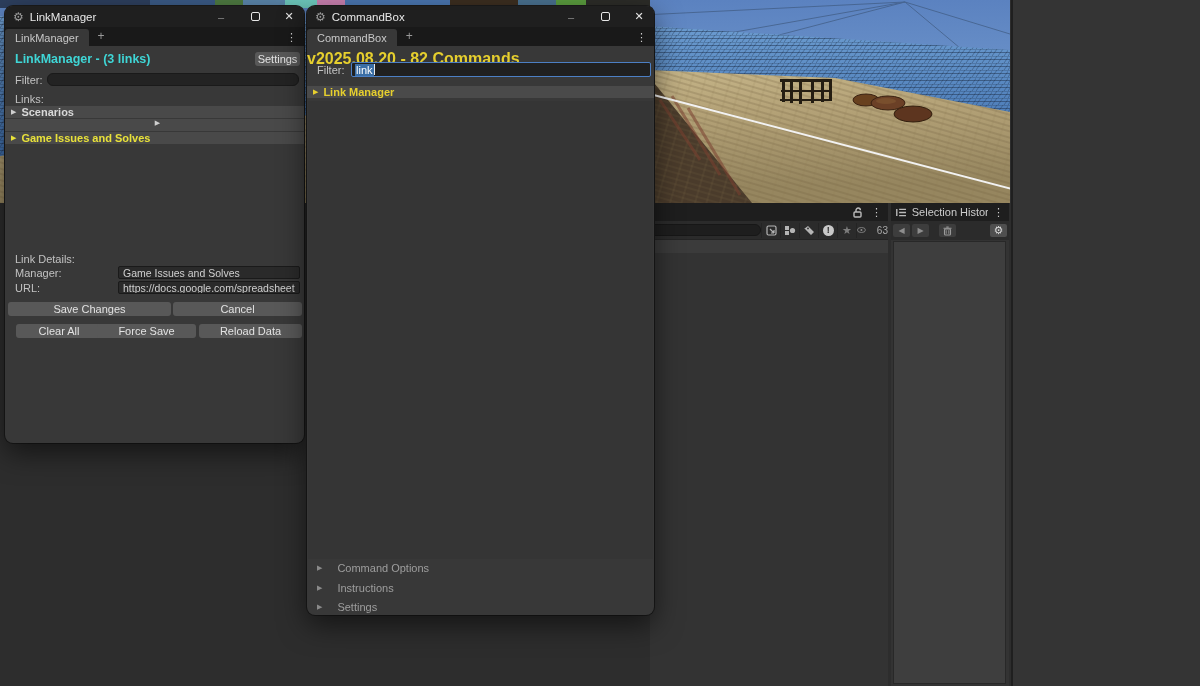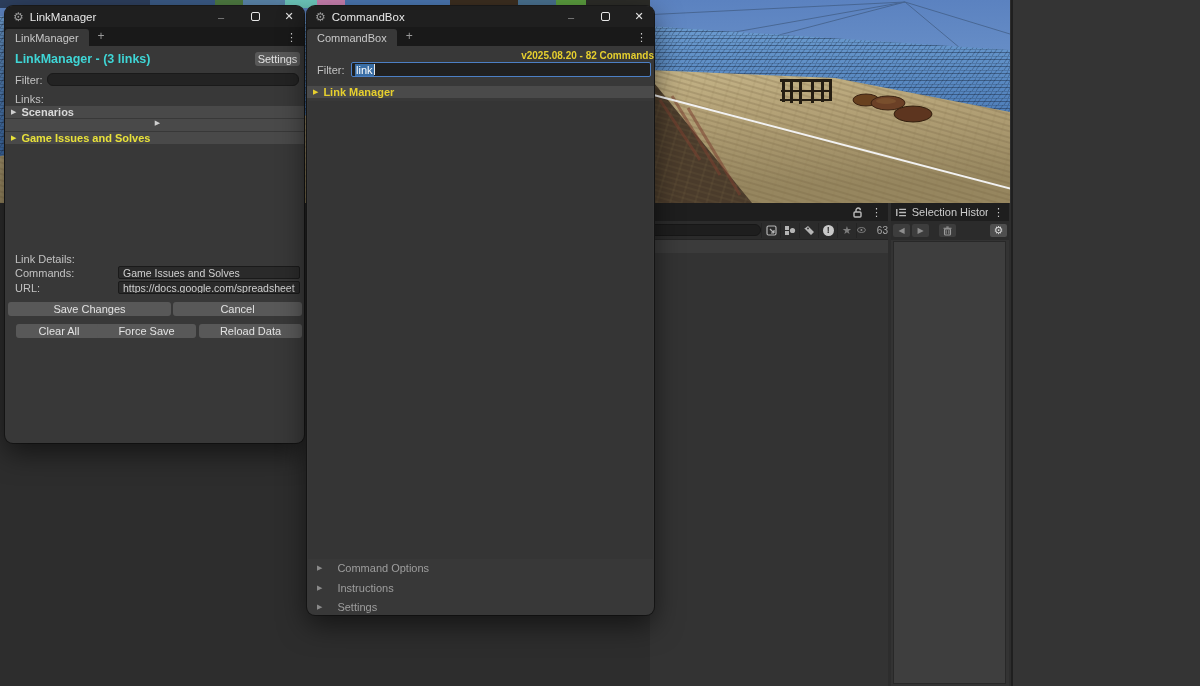--- a/index.html
+++ b/index.html
@@ -262,21 +262,21 @@
   <div class="list-row" style="top:113px;flex-direction:column;">
     <span class="tri">▶</span>
     <span>BAY Game Ideas</span>
   </div>
   <div class="list-row selected" style="top:126px;">
     <span class="tri">▶</span>
     <span>Game Issues and Solves</span>
   </div>
 
   <div class="abs label" style="left:10px; top:247px; font-weight:normal;">Link Details:</div>
-  <div class="abs label" style="left:10px; top:261px;">Commands:</div>
+  <div class="abs label" style="left:10px; top:261px;">Manager:</div>
   <input class="abs field" style="left: 113px; top: 260px; width: 182px; border-radius: 2px; background: rgb(42, 42, 42);" value="Game Issues and Solves">
   <div class="abs label" style="left:10px; top:276px;">URL:</div>
   <input class="abs field" style="left: 113px; top: 275px; width: 182px; border-radius: 2px; background: rgb(42, 42, 42);" value="https://docs.google.com/spreadsheets/d/1vp">
 
   <button class="btn" style="left:3px; top:296px; width:163px;">Save Changes</button>
   <button class="btn" style="left:168px; top:296px; width:129px;">Cancel</button>
   <button class="btn" style="left:11px; top:318px; width:86px;">Clear All</button>
   <button class="btn" style="left:92px; top:318px; width:99px;">Force Save</button>
   <button class="btn" style="left:194px; top:318px; width:103px;">Reload Data</button>
 </div>
@@ -289,21 +289,21 @@
       <span class="ctl min">–</span>
       <span class="ctl"><span class="max-box"></span></span>
       <span class="ctl">✕</span>
     </span>
   </div>
   <div class="tabrow">
     <span class="tab-active">CommandBox</span>
     <span class="tab-plus">+</span>
     <span class="tab-kebab">⋮</span>
   </div>
-  <div class="abs yellow" style="left:0; top:44px; width:100%; text-align:right; font-size:10px; font-weight:bold;">v2025.08.20 -  82 Commands</div>
+  <div class="abs yellow" style="left:0; top:44px; width:100%; text-align:left; font-size:16px; font-weight:bold;">v2025.08.20 -  82 Commands</div>
   <div class="abs label" style="left:10px; top:58px;">Filter:</div>
   <div id="cb-filter-box">
     <span class="sel-text">link</span>
     <span class="caret"></span>
   </div>
   <div class="list-row" style="top:80px; background:#4a4a4a;">
     <span class="tri" style="color:#e6cf2e;">▶</span>
     <span class="yellow">Link Manager</span>
   </div>
   <div id="cb-scroll"></div>

